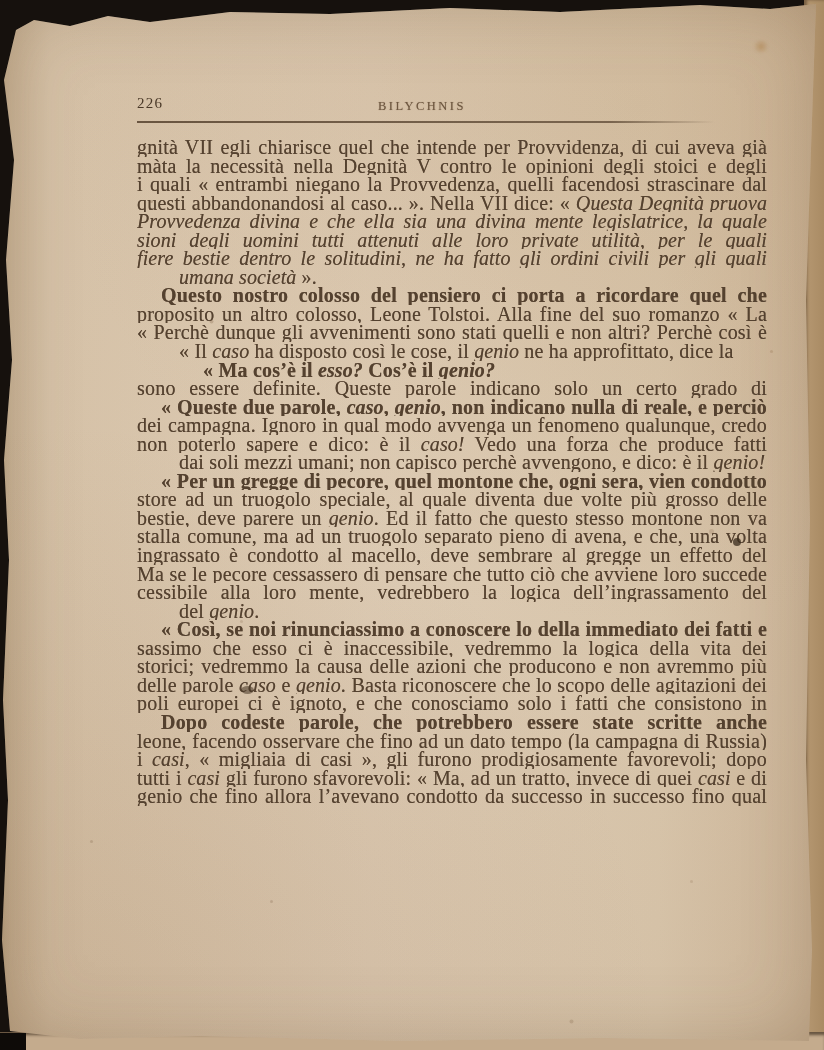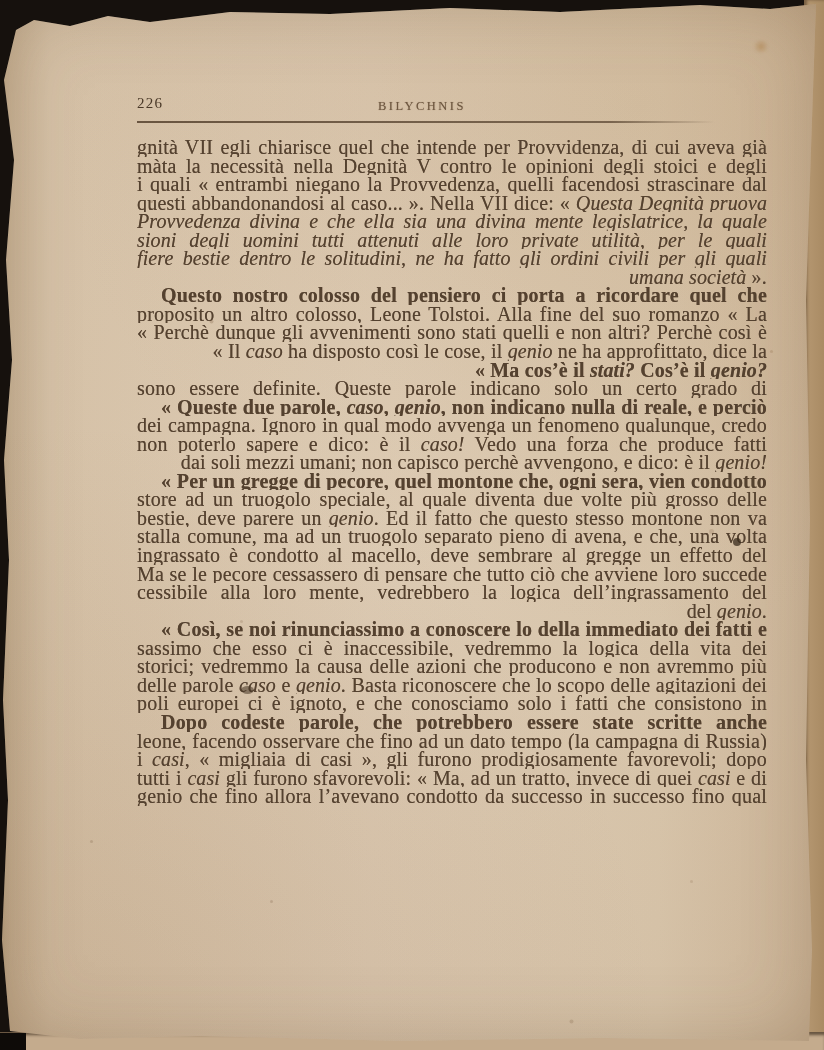--- a/index.html
+++ b/index.html
@@ -39,21 +39,21 @@
     font-size:12.5px;letter-spacing:2.5px;color:#6e5740;
     text-shadow:0 0 1px rgba(110,87,64,.55);}
   .head-rule{position:absolute;left:137px;top:121px;width:578px;height:1.5px;
     background:linear-gradient(90deg,rgba(86,66,46,.85),rgba(86,66,46,.72) 82%,rgba(86,66,46,0));}
 
   .textblock{position:absolute;left:137px;top:138px;width:630px;
     font-size:20px;line-height:18.55px;color:var(--ink,#54412f);
     letter-spacing:.2px;text-shadow:0 0 .5px rgba(84,65,47,.65);}
   .line{height:18.55px;overflow:hidden;text-align:justify;text-align-last:justify;
     text-justify:inter-word;}
-  .line.sh{text-align:right;text-align-last:auto;margin-left:42px;}
+  .line.sh{text-align:left;text-align-last:auto;margin-left:42px;}
   .line.ind{text-indent:24px;font-weight:bold;}
   .line i{font-style:italic;letter-spacing:.1px;}
 
   
   .spot{position:absolute;border-radius:50%;}
   .spot-a{left:752px;top:40px;width:18px;height:13px;filter:blur(1px);
     background:radial-gradient(circle,rgba(164,114,52,.42),rgba(164,114,52,0) 70%);}
   .spot-b{left:733px;top:538px;width:8px;height:8px;background:rgba(58,44,30,.75);}
   .spot-c{left:241px;top:686px;width:13px;height:8px;filter:blur(.7px);
     background:rgba(70,52,36,.55);}
@@ -84,21 +84,21 @@
         <div class="line">i quali « entrambi niegano la Provvedenza, quelli facendosi strascinare dal fato,</div>
         <div class="line">questi abbandonandosi al caso... ». Nella VII dice: « <i>Questa Degnità pruova esservi</i></div>
         <div class="line"><i>Provvedenza divina e che ella sia una divina mente legislatrice, la quale delle pas-</i></div>
         <div class="line"><i>sioni degli uomini tutti attenuti alle loro private utilità, per le quali viverebbono da</i></div>
         <div class="line"><i>fiere bestie dentro le solitudini, ne ha fatto gli ordini civili per gli quali vivono in</i></div>
         <div class="line sh"><i>umana società</i> ».</div>
         <div class="line ind">Questo nostro colosso del pensiero ci porta a ricordare quel che pensava in</div>
         <div class="line">proposito un altro colosso, Leone Tolstoi. Alla fine del suo romanzo « La Guerra e</div>
         <div class="line">« Perchè dunque gli avvenimenti sono stati quelli e non altri? Perchè così è stato!</div>
         <div class="line sh">« Il <i>caso</i> ha disposto così le cose, il <i>genio</i> ne ha approfittato, dice la storia,</div>
-        <div class="line ind sh">« Ma cos’è il <i>stati?</i> Cos’è il <i>genio?</i></div>
+        <div class="line ind sh">« Ma cos’è il <i>esso?</i> Cos’è il <i>genio?</i></div>
         <div class="line">sono essere definite. Queste parole indicano solo un certo grado di comprensione</div>
         <div class="line ind">« Queste due parole, <i>caso</i>, <i>genio</i>, non indicano nulla di reale, e perciò non pos-</div>
         <div class="line">dei campagna. Ignoro in qual modo avvenga un fenomeno qualunque, credo di</div>
         <div class="line">non poterlo sapere e dico: è il <i>caso!</i> Vedo una forza che produce fatti indipendenti</div>
         <div class="line sh">dai soli mezzi umani; non capisco perchè avvengono, e dico: è il <i>genio!</i></div>
         <div class="line ind">« Per un gregge di pecore, quel montone che, ogni sera, vien condotto dal pa-</div>
         <div class="line">store ad un truogolo speciale, al quale diventa due volte più grosso delle altre</div>
         <div class="line">bestie, deve parere un <i>genio</i>. Ed il fatto che questo stesso montone non va alla</div>
         <div class="line">stalla comune, ma ad un truogolo separato pieno di avena, e che, una volta ben</div>
         <div class="line">ingrassato è condotto al macello, deve sembrare al gregge un effetto del <i>caso</i>.</div>

